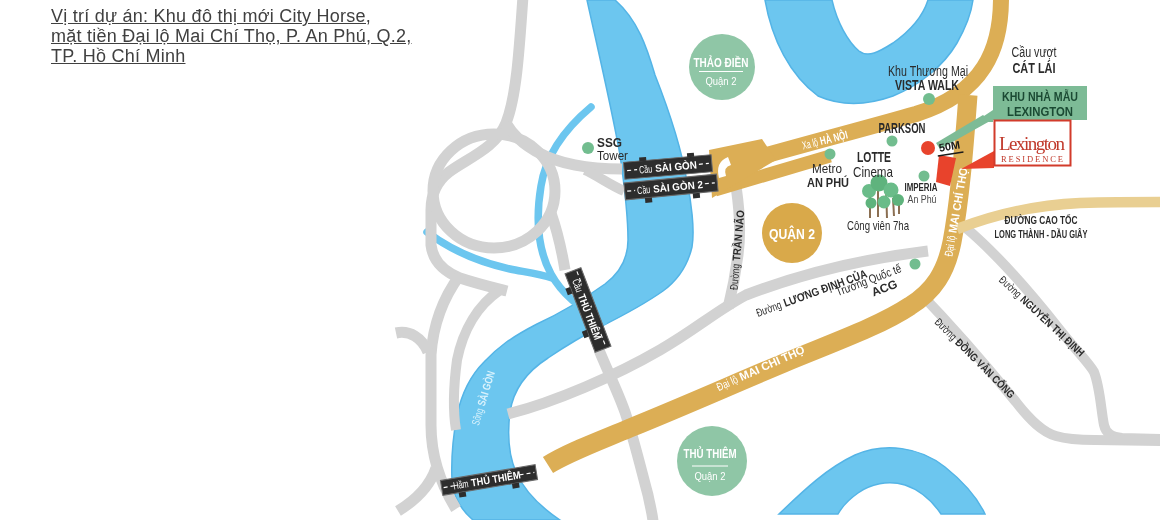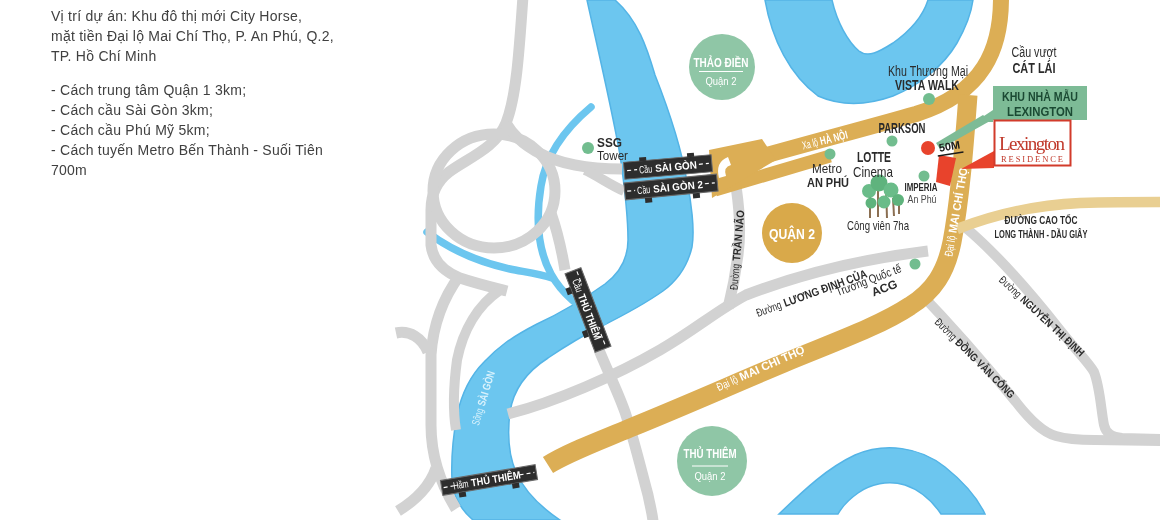--- a/index.html
+++ b/index.html
@@ -1,18 +1,18 @@
 <!DOCTYPE html>
 <html><head>
 <meta charset="utf-8">
 <style>
   html,body{margin:0;padding:0;background:#ffffff;}
   .page{position:relative;width:1160px;height:520px;overflow:hidden;background:#fff;
         font-family:"Liberation Sans",sans-serif;}
-  .loc{position:absolute;left:51px;top:6px;font-size:14px;line-height:20px;letter-spacing:0.25px;color:#404040;}
+  .loc{position:absolute;left:51px;top:6px;font-size:18px;line-height:20px;letter-spacing:0.25px;color:#404040;text-decoration:underline;}
   .loc p{margin:0 0 14px 0;}
   svg{position:absolute;left:0;top:0;}
   text{font-family:"Liberation Sans",sans-serif;}
 </style>
 </head>
 <body>
 <div class="page">
 
 <svg width="1160" height="520" viewBox="0 0 1160 520">
 
@@ -281,19 +281,14 @@
   <g transform="translate(950,150) rotate(-9)">
     <text x="0" y="0" text-anchor="middle" font-size="11" font-weight="bold" fill="#1a1a1a">50M</text>
     <line x1="-13" y1="4" x2="13" y2="4" stroke="#1a1a1a" stroke-width="1.5"></line>
   </g>
 </svg>
 
 <div class="loc">
   <p>Vị trí dự án: Khu đô thị mới City Horse,<br>
   mặt tiền Đại lộ Mai Chí Thọ, P. An Phú, Q.2,<br>
   TP. Hồ Chí Minh</p>
-  <p>- Cách trung tâm Quận 1 3km;<br>
-  - Cách cầu Sài Gòn 3km;<br>
-  - Cách cầu Phú Mỹ 5km;<br>
-  - Cách tuyến Metro Bến Thành - Suối Tiên<br>
-  700m</p>
 </div>
 </div>
 
 </body></html>

